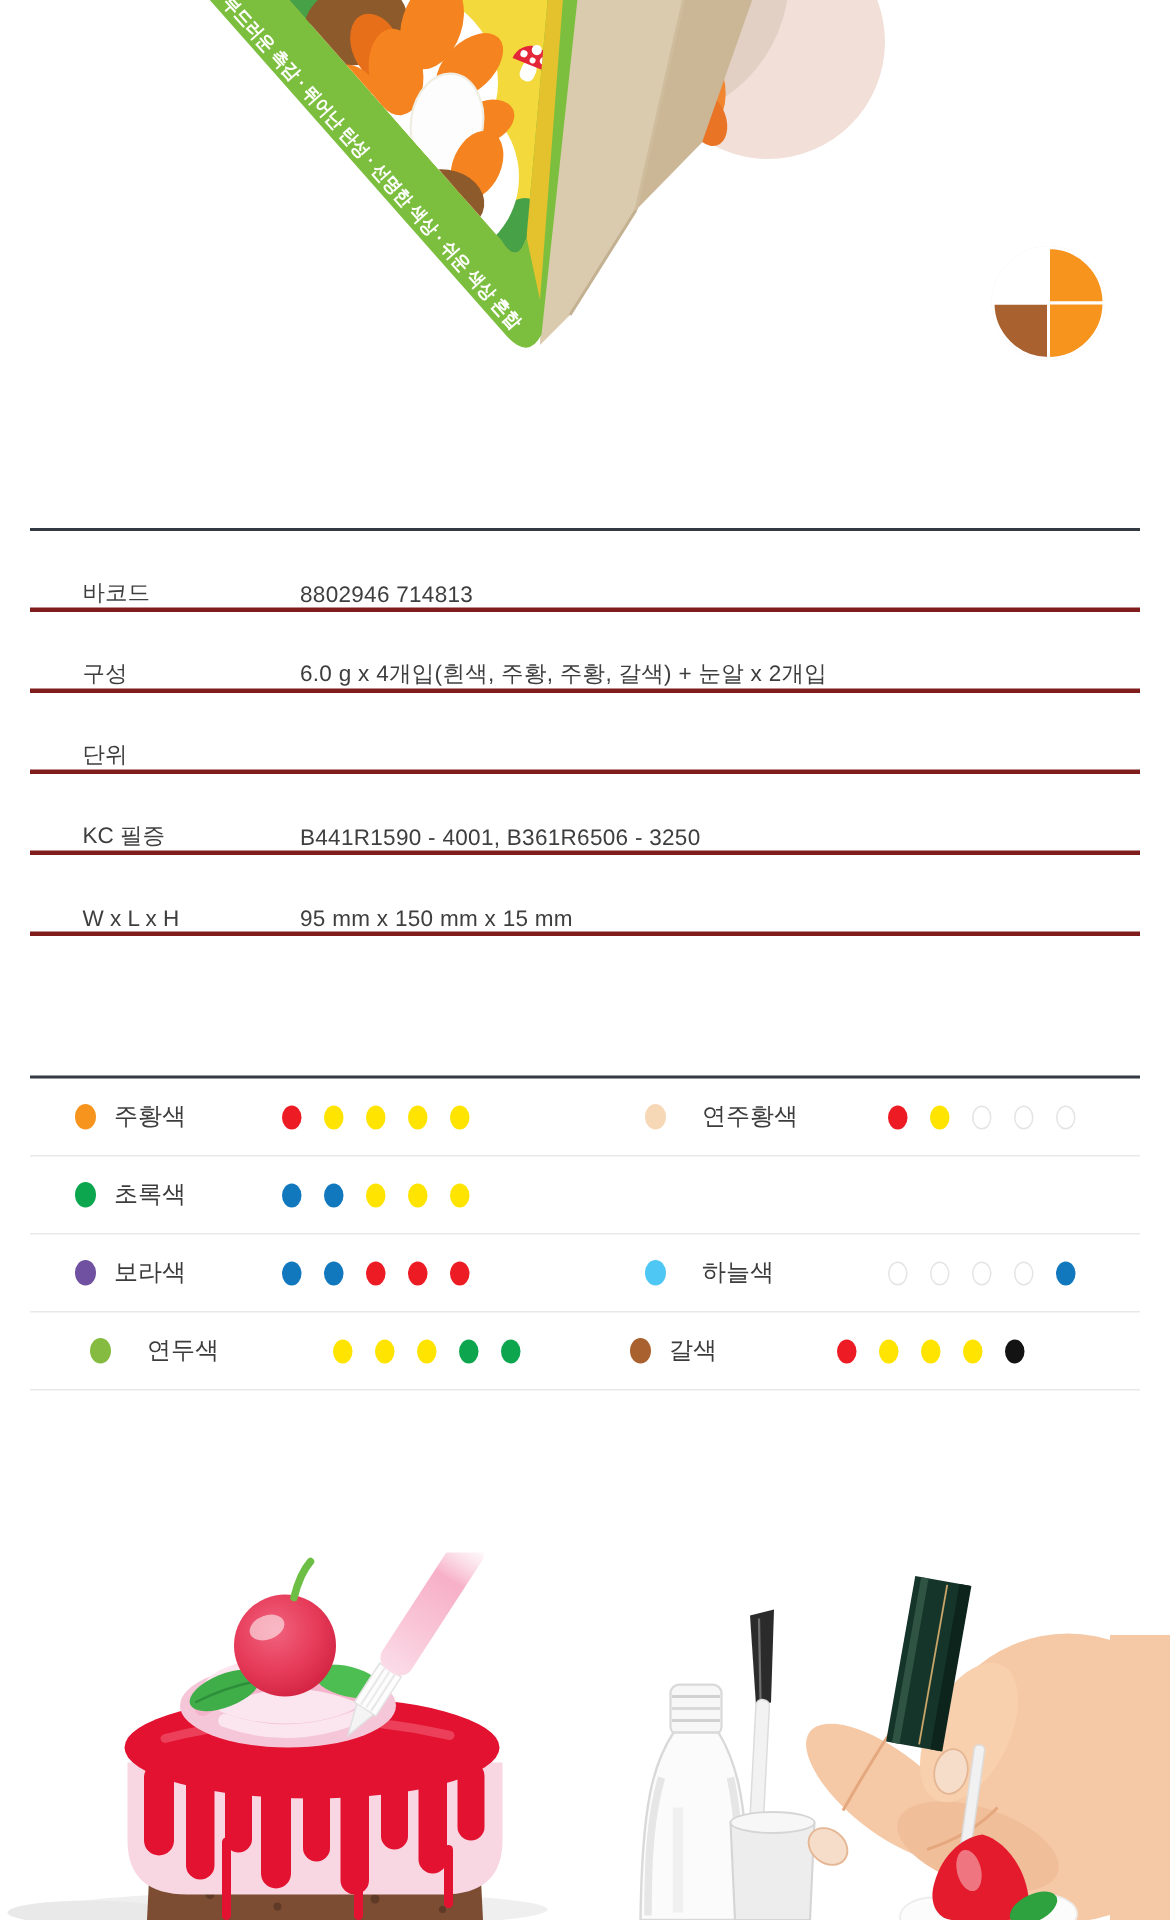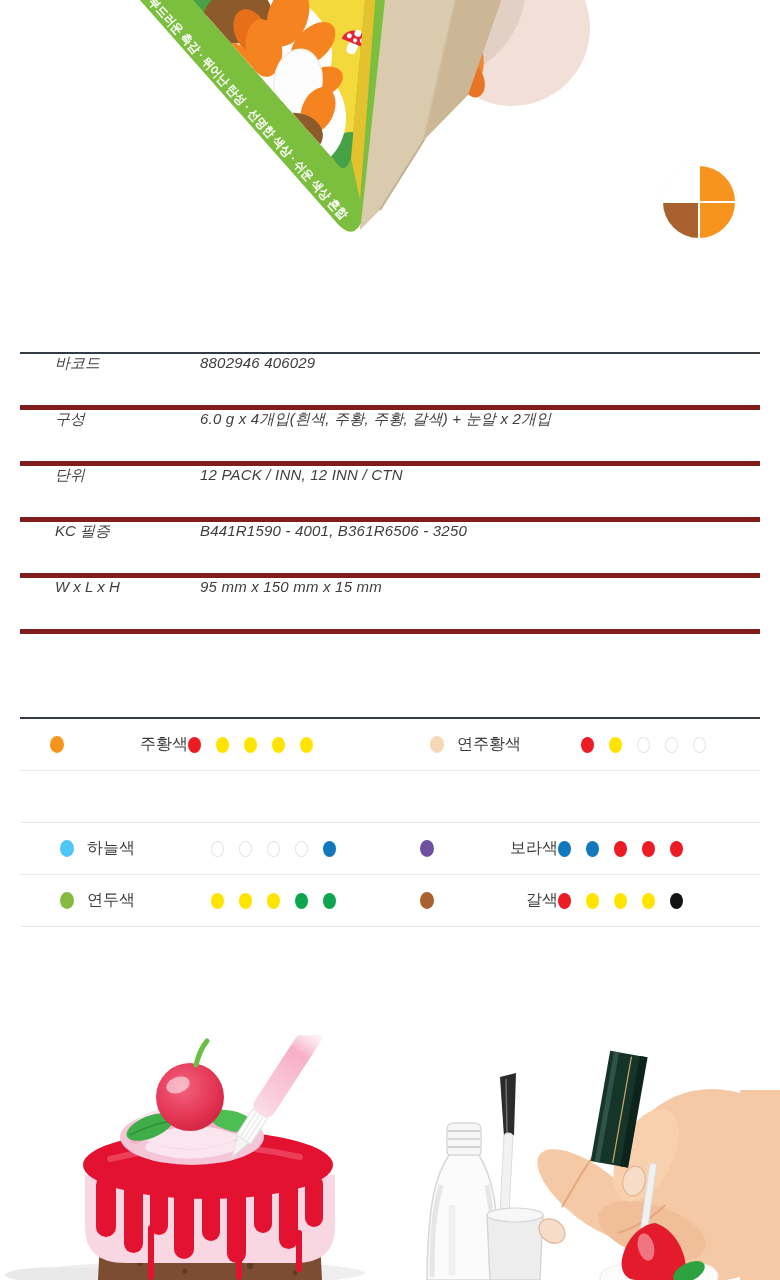--- a/index.html
+++ b/index.html
@@ -6,34 +6,34 @@
   body{font-family:"Liberation Sans","DejaVu Sans",sans-serif;color:#3e3e3e;}
   .page{position:relative;width:780px;height:1280px;margin:0 auto;background:#fff;overflow:hidden;}
 
   
   .hero{position:absolute;left:0;top:0;width:780px;height:340px;}
   .hero svg{display:block;}
   .pie-wrap{position:absolute;left:659px;top:162px;width:80px;height:80px;}
 
   
   .spec-table{position:absolute;left:20px;top:352px;width:740px;border-top:2px solid #333a42;}
-  .spec-row{display:flex;align-items:flex-start;height:51px;border-bottom:5px solid #7f1d1d;font-size:15px;font-style:italic;}
+  .spec-row{display:flex;align-items:flex-end;height:51px;border-bottom:3px solid #7f1d1d;font-size:15px;}
   .spec-label{width:145px;padding-left:35px;flex:none;color:#3e3e3e;}
   .spec-value{flex:1;color:#3e3e3e;letter-spacing:.2px;}
 
   
   .mix-table{position:absolute;left:20px;top:717px;width:740px;border-top:2px solid #333a42;}
   .mix-row{display:flex;height:51px;border-bottom:1px solid #e9e9e9;}
   .mix-cell{display:flex;align-items:center;width:370px;flex:none;}
   .mix-cell.left{padding-left:30px;box-sizing:border-box;}
   .mix-cell.right{padding-left:40px;box-sizing:border-box;}
   .swatch{width:14px;height:17px;border-radius:50%;flex:none;}
   .mix-name{font-size:16px;color:#3c3c3c;flex:none;}
-  .mix-cell.left .mix-name{margin-left:12px;width:112px;text-align:right;}
-  .mix-cell.right .mix-name{margin-left:13px;width:124px;}
+  .mix-cell.left .mix-name{margin-left:12px;width:112px;}
+  .mix-cell.right .mix-name{margin-left:24px;width:124px;}
   .dots{display:flex;align-items:center;}
   .dot{width:13px;height:16px;border-radius:50%;margin-right:15px;flex:none;box-sizing:border-box;}
   .dot.white{border:1px solid #e4e4e4;}
 
   
   .bottom-photos{position:absolute;left:0;top:1035px;width:780px;height:245px;}
 </style>
 </head>
 <body>
 
@@ -120,29 +120,28 @@
         <path d="M40,40 L77,40 A37,37 0 0 1 40,77 Z" stroke="#FFFFFF" stroke-width="2" fill="#F7941E"></path>
         <path d="M40,40 L40,77 A37,37 0 0 1 3,40 Z" stroke="#FFFFFF" stroke-width="2" fill="#A9622F"></path>
         <path d="M40,40 L3,40 A37,37 0 0 1 40,3 Z" stroke="#FFFFFF" stroke-width="2" fill="#FFFFFF"></path>
       </svg>
     </div>
   </div>
 
   <div class="spec-table" id="spec-rows">
       <div class="spec-row">
         <div class="spec-label">바코드</div>
-        <div class="spec-value">8802946 406029</div>
+        <div class="spec-value">8802946 714813</div>
       </div>
       <div class="spec-row">
         <div class="spec-label">구성</div>
         <div class="spec-value">6.0 g x 4개입(흰색, 주황, 주황, 갈색) + 눈알 x 2개입</div>
       </div>
       <div class="spec-row">
         <div class="spec-label">단위</div>
-        <div class="spec-value">12 PACK / INN,  12 INN / CTN</div>
       </div>
       <div class="spec-row">
         <div class="spec-label">KC 필증</div>
         <div class="spec-value">B441R1590 - 4001,  B361R6506 - 3250</div>
       </div>
       <div class="spec-row">
         <div class="spec-label">W x L x H</div>
         <div class="spec-value">95 mm x 150 mm x 15 mm</div>
       </div>
     </div>
@@ -166,42 +165,53 @@
           <span class="dots">
             <span class="dot" style="background: rgb(237, 28, 36);"></span>
             <span class="dot" style="background: rgb(255, 228, 0);"></span>
             <span class="dot white" style="background: rgb(255, 255, 255);"></span>
             <span class="dot white" style="background: rgb(255, 255, 255);"></span>
             <span class="dot white" style="background: rgb(255, 255, 255);"></span>
           </span>
         </div>
       </div>
       <div class="mix-row">
+        <div class="mix-cell left">
+          <span class="swatch" style="background: rgb(12, 166, 79);"></span>
+          <span class="mix-name">초록색</span>
+          <span class="dots">
+            <span class="dot" style="background: rgb(17, 120, 190);"></span>
+            <span class="dot" style="background: rgb(17, 120, 190);"></span>
+            <span class="dot" style="background: rgb(255, 228, 0);"></span>
+            <span class="dot" style="background: rgb(255, 228, 0);"></span>
+            <span class="dot" style="background: rgb(255, 228, 0);"></span>
+          </span>
+        </div>
       </div>
       <div class="mix-row">
+        <div class="mix-cell left">
+          <span class="swatch" style="background: rgb(112, 80, 160);"></span>
+          <span class="mix-name">보라색</span>
+          <span class="dots">
+            <span class="dot" style="background: rgb(17, 120, 190);"></span>
+            <span class="dot" style="background: rgb(17, 120, 190);"></span>
+            <span class="dot" style="background: rgb(237, 28, 36);"></span>
+            <span class="dot" style="background: rgb(237, 28, 36);"></span>
+            <span class="dot" style="background: rgb(237, 28, 36);"></span>
+          </span>
+        </div>
         <div class="mix-cell right">
           <span class="swatch" style="background: rgb(78, 199, 244);"></span>
           <span class="mix-name">하늘색</span>
           <span class="dots">
             <span class="dot white" style="background: rgb(255, 255, 255);"></span>
             <span class="dot white" style="background: rgb(255, 255, 255);"></span>
             <span class="dot white" style="background: rgb(255, 255, 255);"></span>
             <span class="dot white" style="background: rgb(255, 255, 255);"></span>
             <span class="dot" style="background: rgb(17, 120, 190);"></span>
-          </span>
-        </div>
-        <div class="mix-cell left">
-          <span class="swatch" style="background: rgb(112, 80, 160);"></span>
-          <span class="mix-name">보라색</span>
-          <span class="dots">
-            <span class="dot" style="background: rgb(17, 120, 190);"></span>
-            <span class="dot" style="background: rgb(17, 120, 190);"></span>
-            <span class="dot" style="background: rgb(237, 28, 36);"></span>
-            <span class="dot" style="background: rgb(237, 28, 36);"></span>
-            <span class="dot" style="background: rgb(237, 28, 36);"></span>
           </span>
         </div>
       </div>
       <div class="mix-row">
         <div class="mix-cell right">
           <span class="swatch" style="background: rgb(133, 187, 64);"></span>
           <span class="mix-name">연두색</span>
           <span class="dots">
             <span class="dot" style="background: rgb(255, 228, 0);"></span>
             <span class="dot" style="background: rgb(255, 228, 0);"></span>

